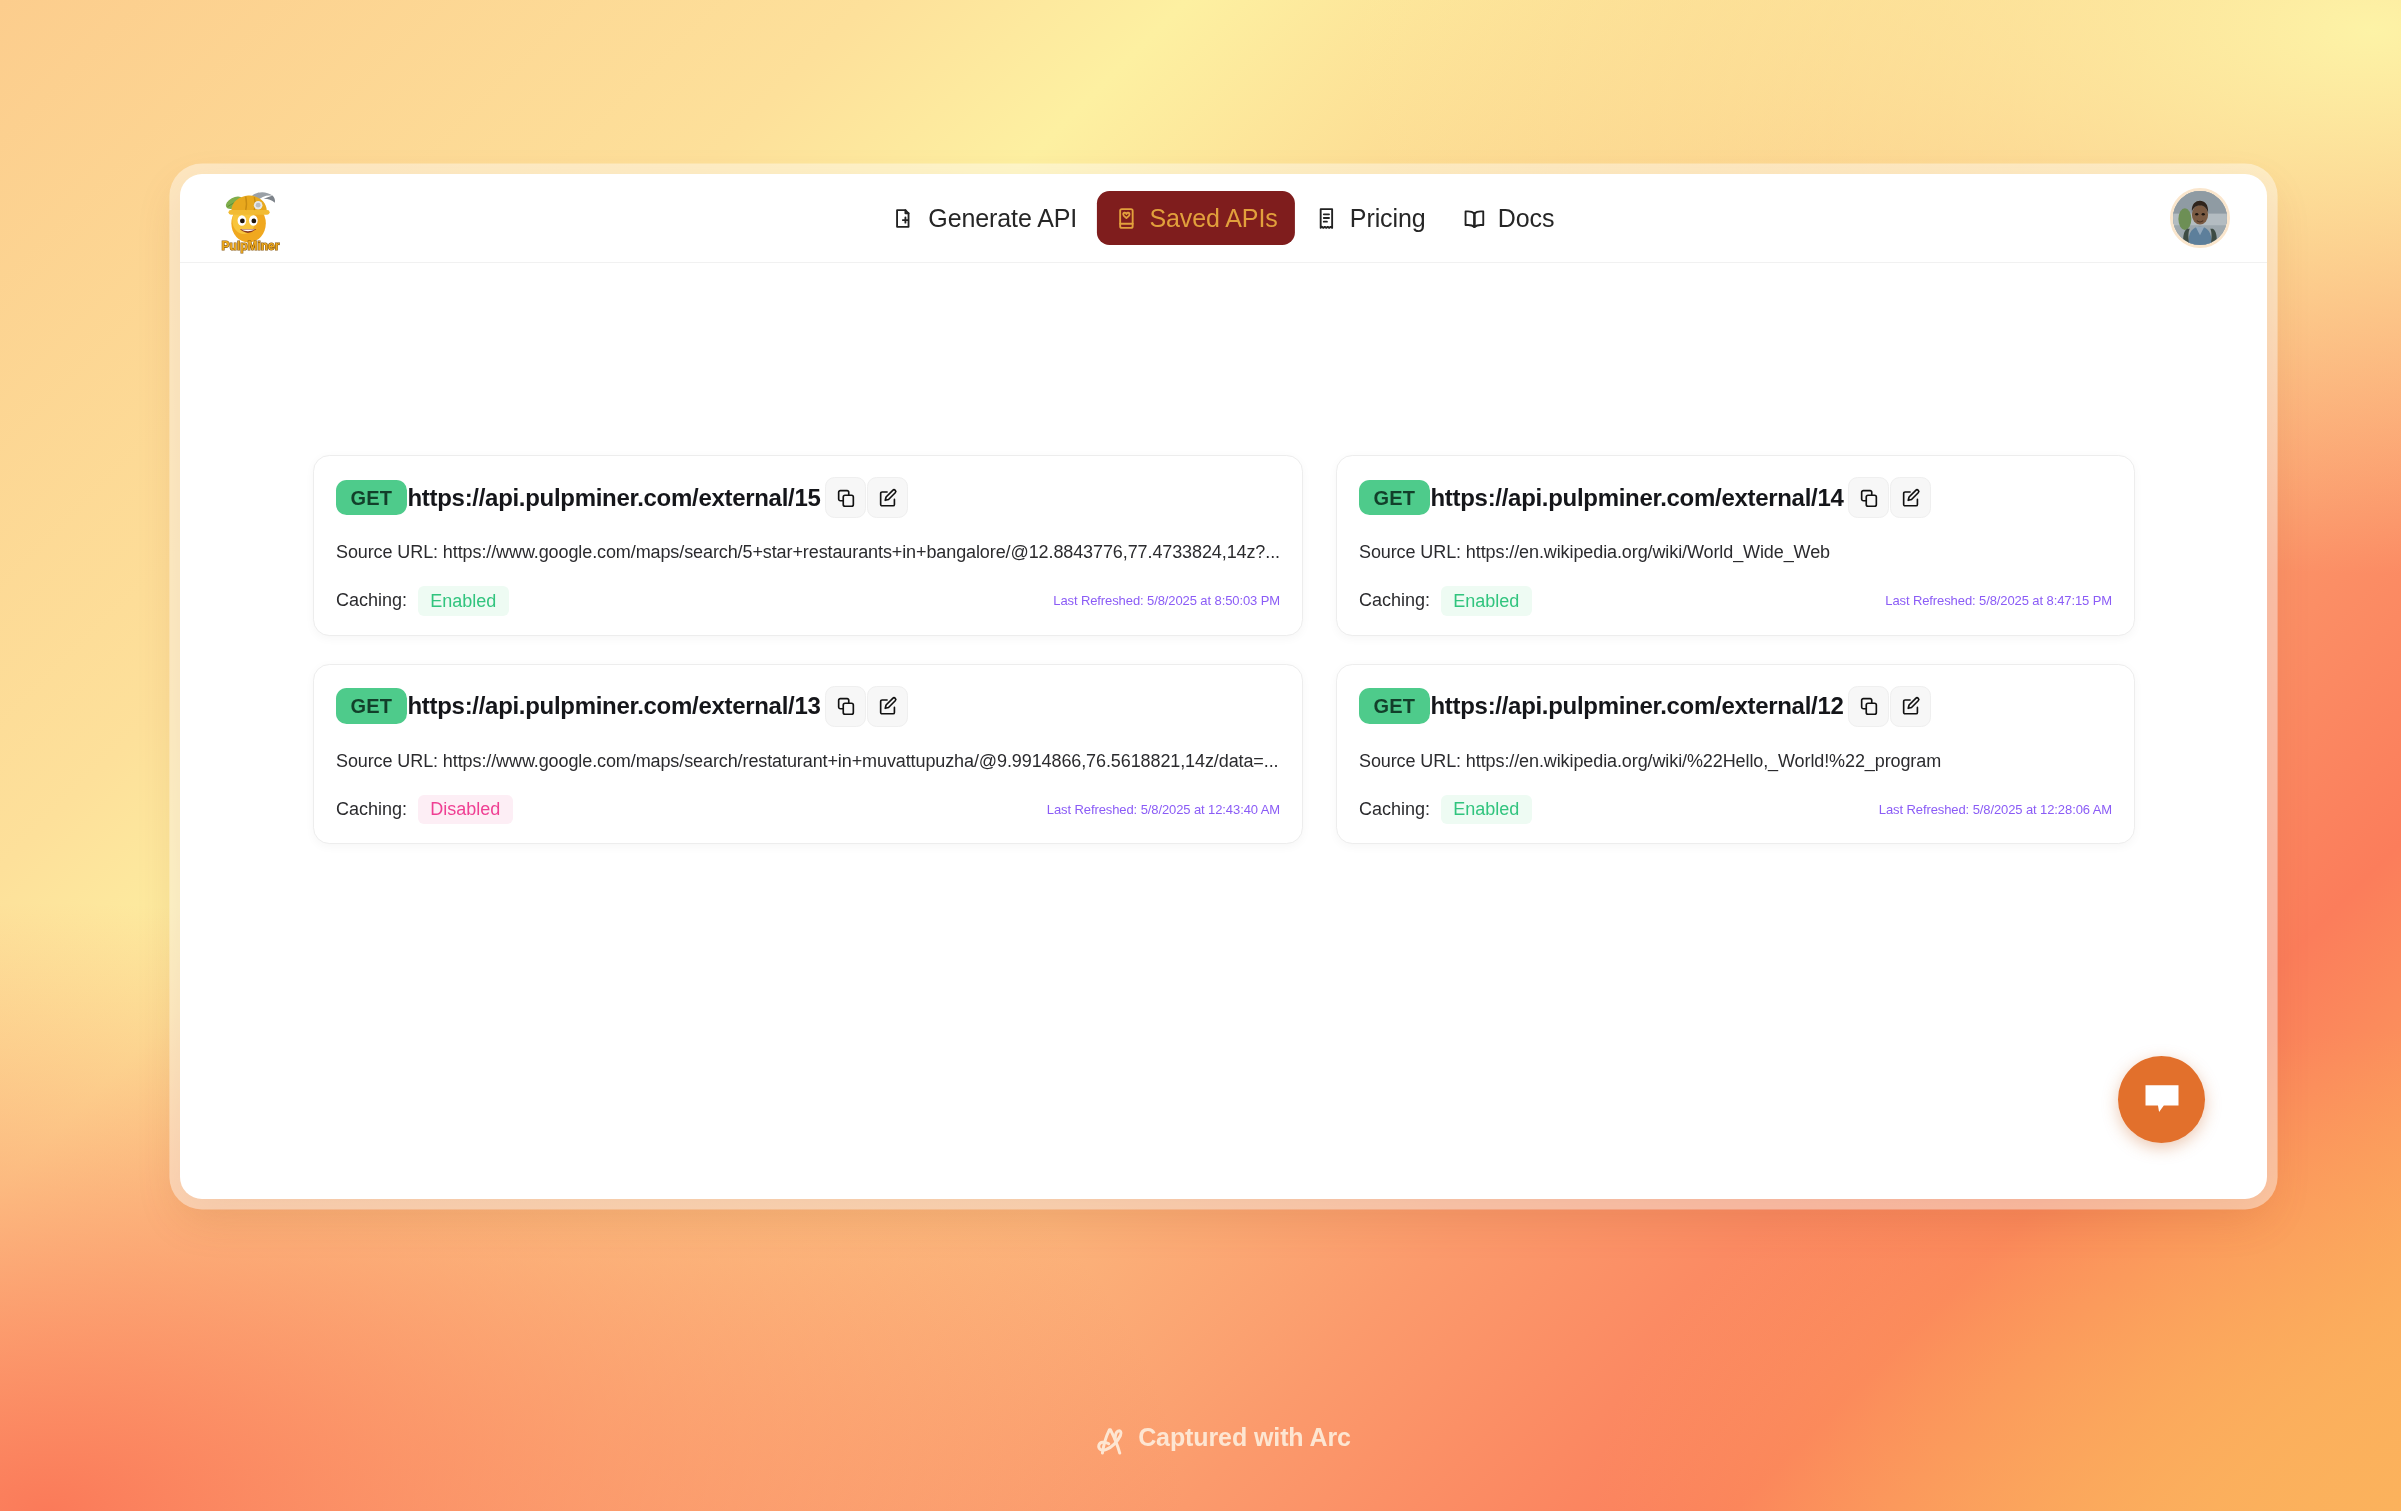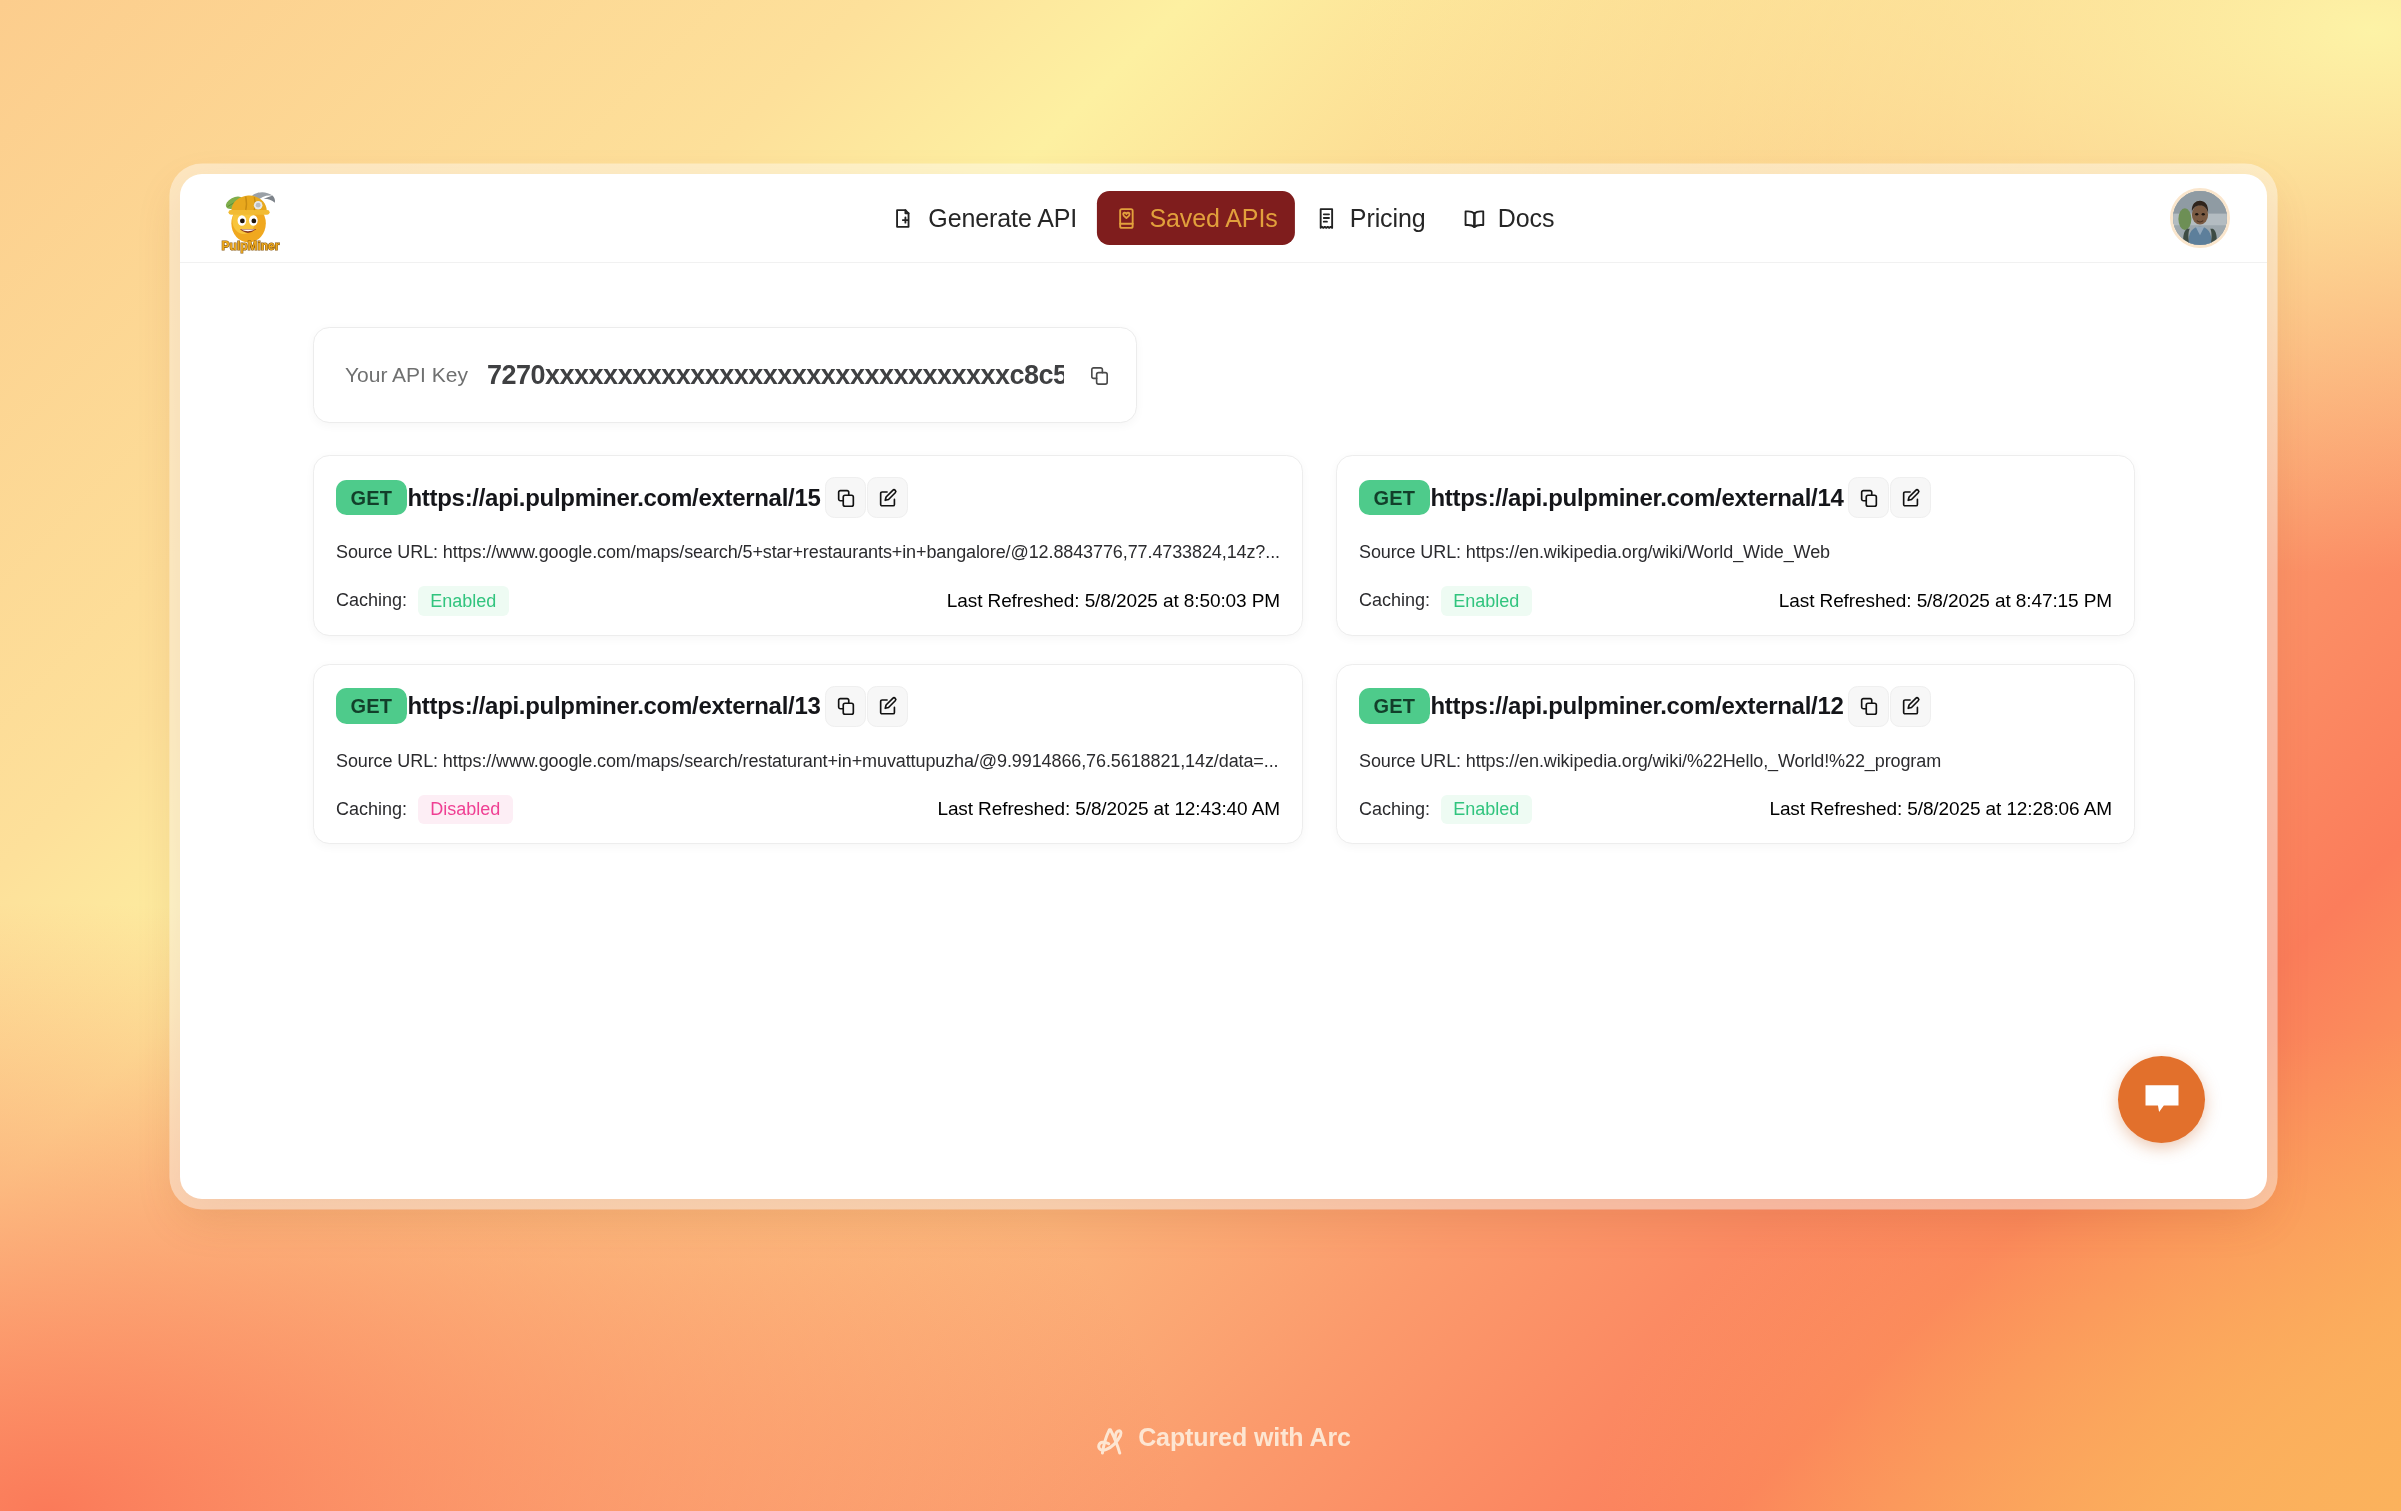--- a/index.html
+++ b/index.html
@@ -257,22 +257,22 @@
   .caching-badge {
     font-size: 18px;
     padding: 5.8px 12.5px;
     border-radius: 6px;
     line-height: 1;
   }
   .caching-badge.enabled { background: #eefbf3; color: #31c47e; }
   .caching-badge.disabled { background: #fdeef5; color: #ef3f93; }
 
   .last-refreshed {
-    font-size: 19px;
-    color: #000000;
+    font-size: 13px;
+    color: #8b5cf6;
     letter-spacing: -0.1px;
   }
 
   
   .chat-fab {
     position: absolute;
     right: 62px;
     bottom: 56px;
     width: 87px;
     height: 87px;
@@ -412,30 +412,20 @@
         <ellipse cx="44" cy="43" rx="3" ry="2.4" fill="#1d1610"></ellipse>
         <ellipse cx="56" cy="43" rx="3" ry="2.4" fill="#1d1610"></ellipse>
         <path d="M44 55 Q50 60 56 55" stroke="#442f22" stroke-width="2" fill="none"></path>
       </svg>
     </div>
 
   </div>
 
   <div class="app-body">
 
-    <div class="apikey-card">
-      <span class="apikey-label">Your API Key</span>
-      <span class="apikey-value">7270xxxxxxxxxxxxxxxxxxxxxxxxxxxxxxxxc8c5</span>
-      <span class="apikey-copy">
-        <svg viewBox="0 0 24 24" fill="none" stroke="#4a4a4a" stroke-width="1.7" stroke-linecap="round" stroke-linejoin="round">
-          <rect x="9" y="9" width="11" height="12" rx="2"></rect>
-          <path d="M15 9V5.8A1.8 1.8 0 0 0 13.2 4H5.8A1.8 1.8 0 0 0 4 5.8v7.4A1.8 1.8 0 0 0 5.8 15H9"></path>
-        </svg>
-      </span>
-    </div>
 
     <div class="api-grid">
 
       <div class="api-card">
         <div class="api-card-top">
           <span class="method-badge">GET</span>
           <span class="endpoint-url">https://api.pulpminer.com/external/15</span>
           <span class="icon-btn">
             <svg viewBox="0 0 24 24" fill="none" stroke="#111" stroke-width="1.8" stroke-linecap="round" stroke-linejoin="round">
               <rect x="9" y="9" width="11" height="12" rx="2"></rect>

